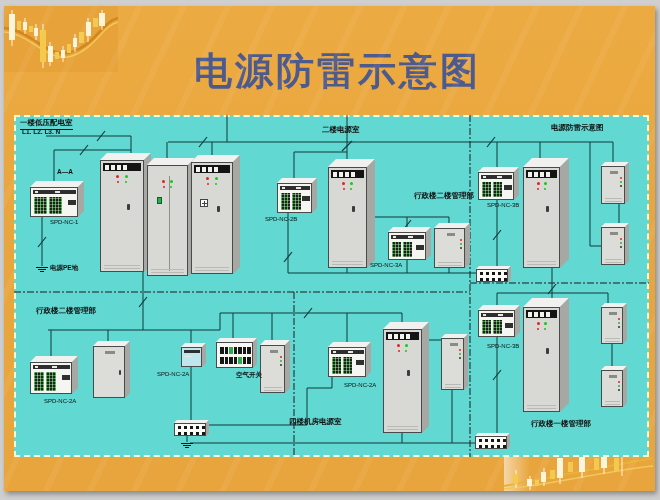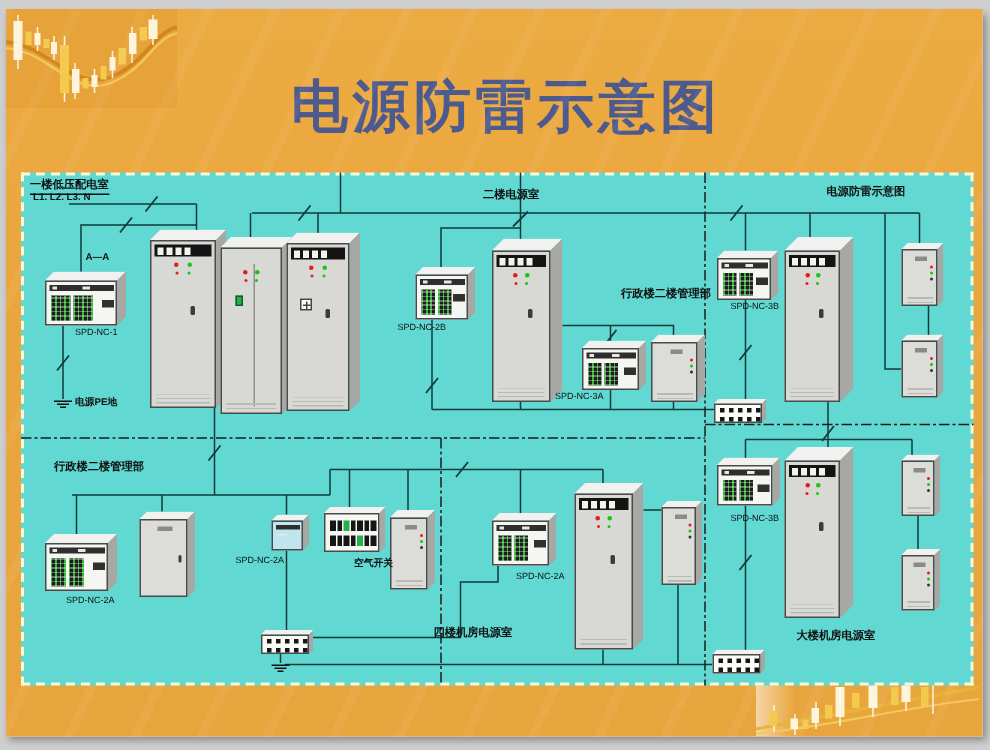--- a/index.html
+++ b/index.html
@@ -535,19 +535,19 @@
         <div class="gbar" style="position: absolute; left: 1px; top: 1px; width: 12px; height: 1px;"></div>
         <div class="gbar" style="position: absolute; left: 3px; top: 3px; width: 8px; height: 1px;"></div>
         <div class="gbar" style="position: absolute; left: 5px; top: 5px; width: 4px; height: 1px;"></div>
       </div>
       <span class="rlabel u" style="position: absolute; left: 20px; top: 118px;">一楼低压配电室</span>
       <span class="rlabel" style="position: absolute; left: 322px; top: 125px;">二楼电源室</span>
       <span class="rlabel" style="position: absolute; left: 414px; top: 191px;">行政楼二楼管理部</span>
       <span class="rlabel" style="position: absolute; left: 551px; top: 123px;">电源防雷示意图</span>
       <span class="rlabel" style="position: absolute; left: 36px; top: 306px;">行政楼二楼管理部</span>
       <span class="rlabel" style="position: absolute; left: 289px; top: 417px;">四楼机房电源室</span>
-      <span class="rlabel" style="position: absolute; left: 531px; top: 419px;">大楼机房电源室</span>
+      <span class="rlabel" style="position: absolute; left: 531px; top: 419px;">行政楼一楼管理部</span>
       <span class="alabel" style="position: absolute; left: 22px; top: 128px;">L1. L2. L3. N</span>
       <span class="alabel" style="position: absolute; left: 57px; top: 168px;">A—A</span>
       <span class="alabel" style="position: absolute; left: 50px; top: 264px;">电源PE地</span>
       <span class="alabel" style="position: absolute; left: 236px; top: 371px;">空气开关</span>
     </div>
 </div>
 
 </body></html>

